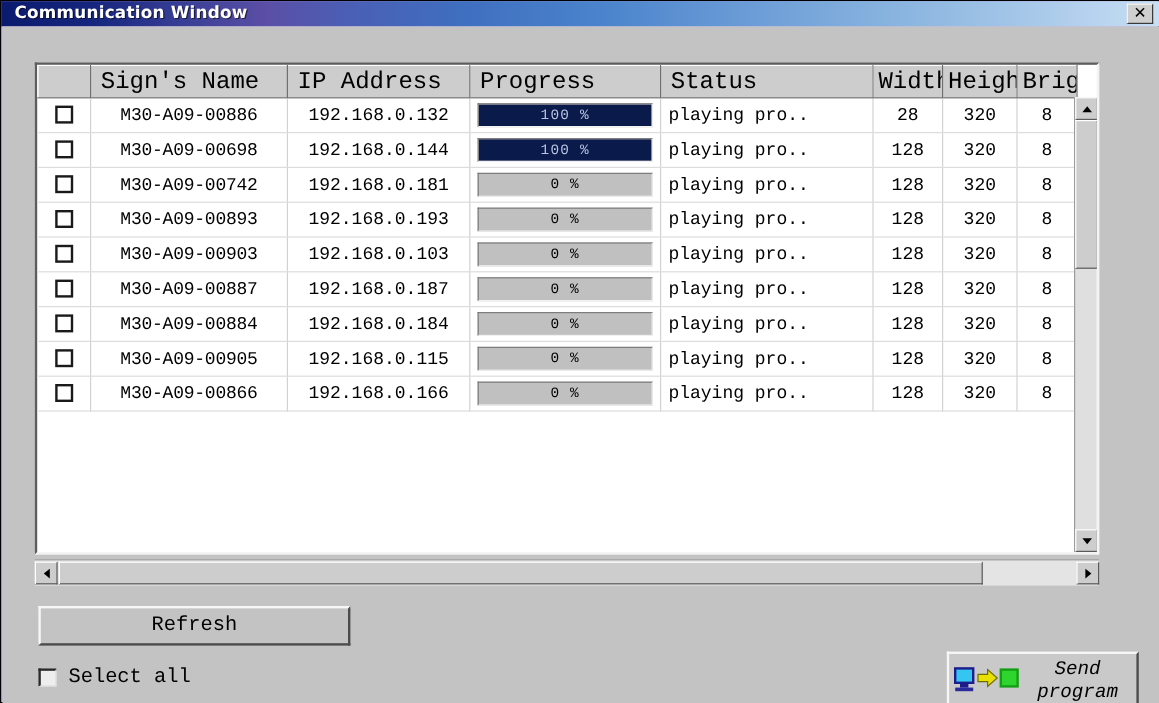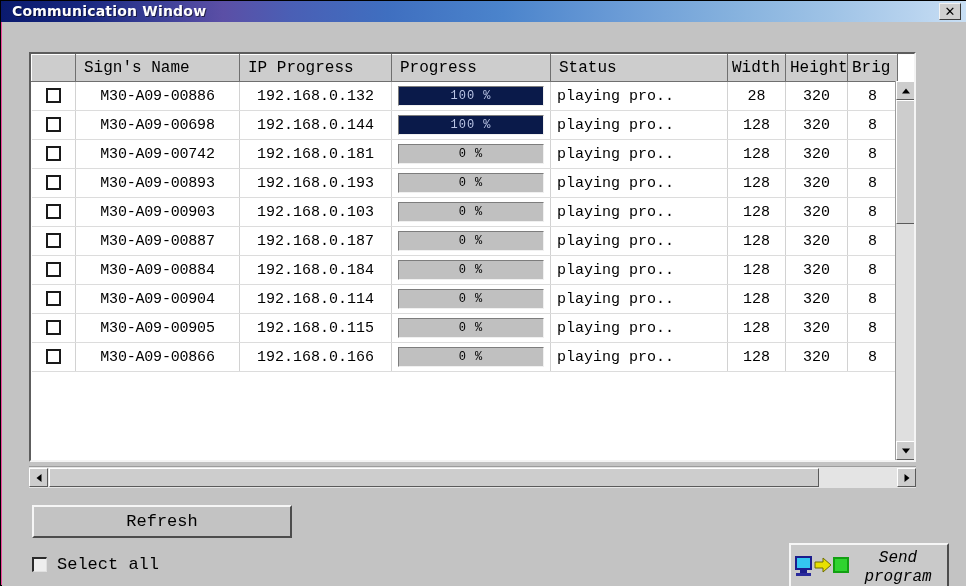--- a/index.html
+++ b/index.html
@@ -13,21 +13,21 @@
     overflow: hidden;
     font-family: "Liberation Mono", "DejaVu Sans Mono", monospace;
   }
 
   #window {
     position: absolute;
     left: 0; top: 0;
     width: 966px;
     height: 586px;
     box-sizing: border-box;
-    background: #ec4899;
+    background: #c4b5fd;
     border: 1px solid #000;
   }
 
   
   #titlebar {
     position: absolute;
     left: 0; top: 0;
     width: 966px;
     height: 21px;
     background: linear-gradient(90deg,
@@ -101,21 +101,21 @@
     width: 866px;
     font-family: "Liberation Mono", "DejaVu Sans Mono", monospace;
   }
   table.grid th {
     height: 27px;
     background: #cdcdcd;
     border-top: 1px solid #ffffff;
     border-left: 1px solid #ffffff;
     border-right: 1px solid #6f6f6f;
     border-bottom: 1px solid #6f6f6f;
-    font-size: 16px;
+    font-size: 20px;
     font-weight: normal;
     color: #000;
     text-align: left;
     padding: 0 0 0 8px;
     box-sizing: border-box;
     white-space: nowrap;
     overflow: hidden;
   }
   table.grid th.sel-col { padding-left: 0; }
   table.grid th.tight { padding-left: 4px; }
@@ -372,21 +372,21 @@
           <col style="width:159px">
           <col style="width:177px">
           <col style="width:58px">
           <col style="width:62px">
           <col style="width:50px">
         </colgroup>
         <thead>
           <tr>
             <th class="sel-col"></th>
             <th>Sign's Name</th>
-            <th>IP Progress</th>
+            <th>IP Address</th>
             <th>Progress</th>
             <th>Status</th>
             <th class="tight">Width</th>
             <th class="tight">Height</th>
             <th class="tight">Brig</th>
           </tr>
         </thead>
         <tbody id="grid-body">
             <tr>
               <td class="c-check"><span class="cellbox"></span></td>
@@ -475,35 +475,20 @@
               </td>
               <td class="c-status">playing pro..</td>
               <td class="c-num">128</td>
               <td class="c-num">320</td>
               <td class="c-num">8</td>
             </tr>
             <tr>
               <td class="c-check"><span class="cellbox"></span></td>
               <td class="c-name">M30-A09-00884</td>
               <td class="c-ip">192.168.0.184</td>
-              <td class="c-prog">
-                <div class="pbar">
-                  <div class="pbar-fill" style="width: 0%; background: rgb(10, 26, 74);"></div>
-                  <div class="pbar-label">0 %</div>
-                </div>
-              </td>
-              <td class="c-status">playing pro..</td>
-              <td class="c-num">128</td>
-              <td class="c-num">320</td>
-              <td class="c-num">8</td>
-            </tr>
-            <tr>
-              <td class="c-check"><span class="cellbox"></span></td>
-              <td class="c-name">M30-A09-00904</td>
-              <td class="c-ip">192.168.0.114</td>
               <td class="c-prog">
                 <div class="pbar">
                   <div class="pbar-fill" style="width: 0%; background: rgb(10, 26, 74);"></div>
                   <div class="pbar-label">0 %</div>
                 </div>
               </td>
               <td class="c-status">playing pro..</td>
               <td class="c-num">128</td>
               <td class="c-num">320</td>
               <td class="c-num">8</td>

